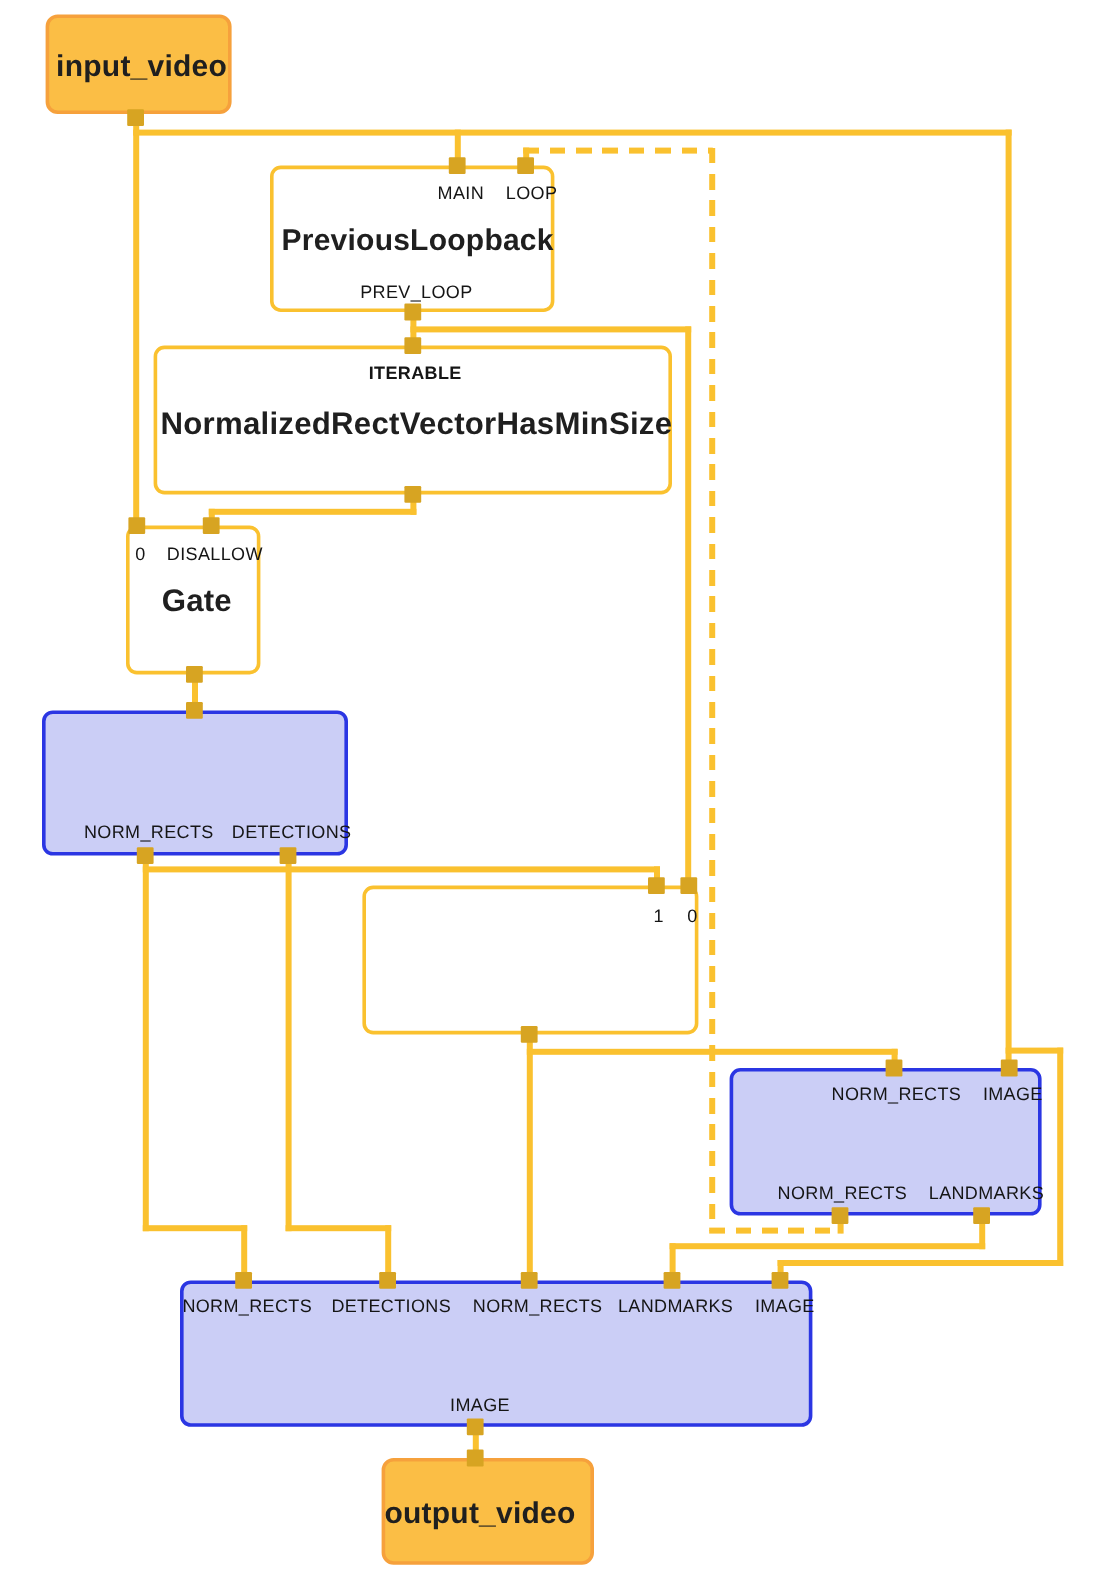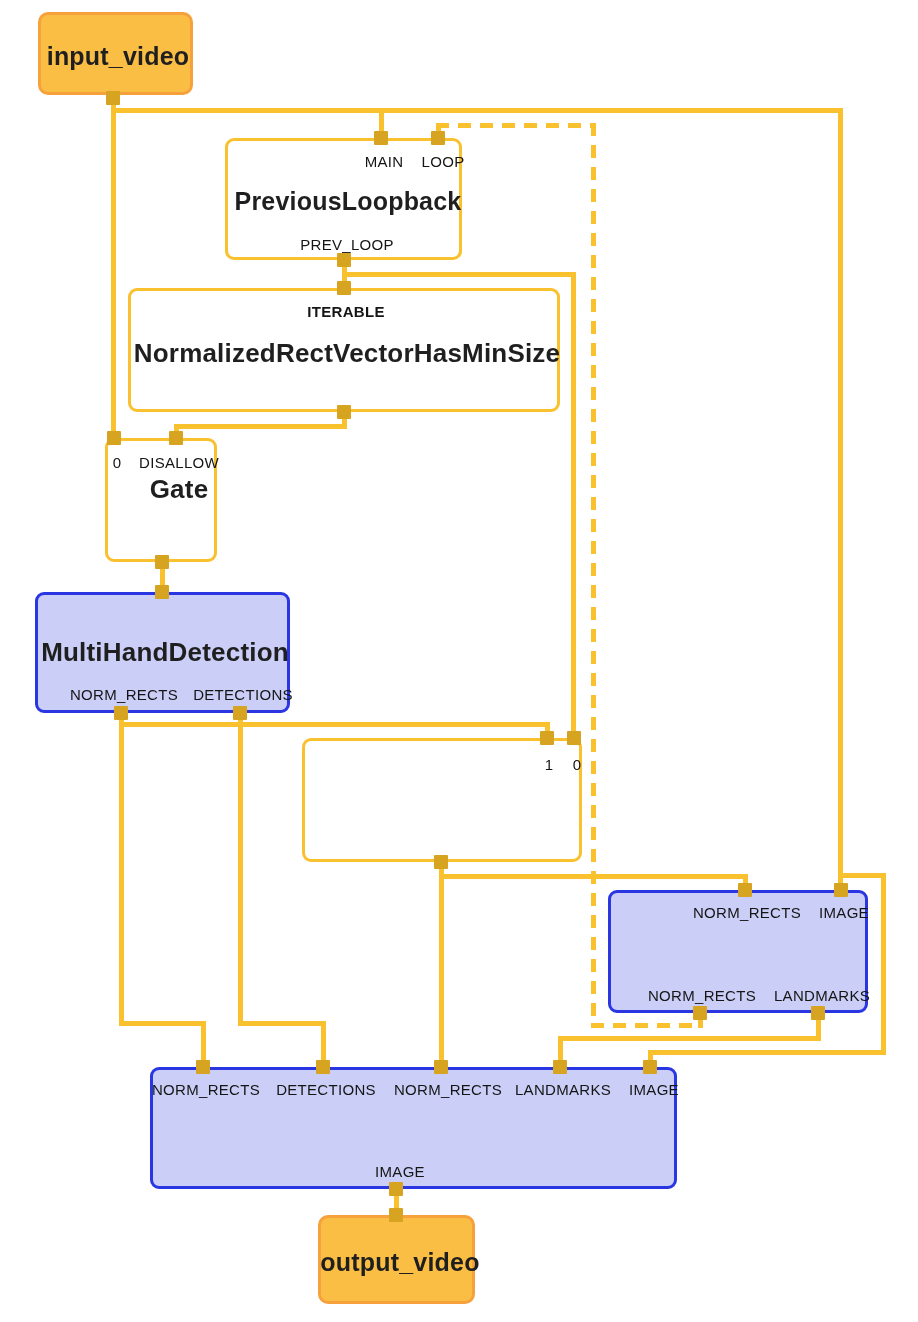--- a/index.html
+++ b/index.html
@@ -95,27 +95,26 @@
     <span class="plabel" style="left:215px;top:20px;">LOOP</span>
     <span class="plabel" style="left:119px;top:103px;">PREV_LOOP</span>
   </div>
 
   <div class="node calc" style="left:128px;top:288px;width:432px;height:124px;">
     <span class="title" style="left:216px;top:62px;">NormalizedRectVectorHasMinSize</span>
     <span class="plabel" style="left:215px;top:20px;font-weight:bold;">ITERABLE</span>
   </div>
 
   <div class="node calc" style="left:105px;top:438px;width:112px;height:124px;">
-    <span class="title" style="left:56px;top:48px;margin-left:15px;">Gate</span>
+    <span class="title" style="left:56px;top:60px;">Gate</span>
     <span class="plabel" style="left:9px;top:21px;">0</span>
     <span class="plabel" style="left:71px;top:21px;">DISALLOW</span>
   </div>
 
   <div class="node sub" style="left:35px;top:592px;width:255px;height:121px;">
-    <span class="title" style="left:127px;top:57px;">MultiHandDetection</span>
     <span class="plabel" style="left:86px;top:99px;">NORM_RECTS</span>
     <span class="plabel" style="left:205px;top:99px;">DETECTIONS</span>
   </div>
 
   <div class="node calc" style="left:302px;top:738px;width:280px;height:124px;">
     <span class="plabel" style="left:244px;top:23px;">1</span>
     <span class="plabel" style="left:272px;top:23px;">0</span>
   </div>
 
   <div class="node sub" style="left:608px;top:890px;width:260px;height:123px;">
@@ -127,21 +126,21 @@
 
   <div class="node sub" style="left:150px;top:1067px;width:527px;height:122px;">
     <span class="plabel" style="left:53px;top:19px;">NORM_RECTS</span>
     <span class="plabel" style="left:173px;top:19px;">DETECTIONS</span>
     <span class="plabel" style="left:295px;top:19px;">NORM_RECTS</span>
     <span class="plabel" style="left:410px;top:19px;">LANDMARKS</span>
     <span class="plabel" style="left:501px;top:19px;">IMAGE</span>
     <span class="plabel" style="left:247px;top:101px;">IMAGE</span>
   </div>
 
-  <div class="node stream" style="left:318px;top:1215px;width:157px;height:89px;">
+  <div class="node stream" style="left:318px;top:1215px;width:177px;height:89px;">
     <span class="title" style="left:79px;top:44px;">output_video</span>
   </div>
 
   <div class="port" style="left:113px;top:98px;"></div>
   <div class="port" style="left:381px;top:138px;"></div>
   <div class="port" style="left:438px;top:138px;"></div>
   <div class="port" style="left:344px;top:260px;"></div>
   <div class="port" style="left:344px;top:288px;"></div>
   <div class="port" style="left:344px;top:412px;"></div>
   <div class="port" style="left:114px;top:438px;"></div>

